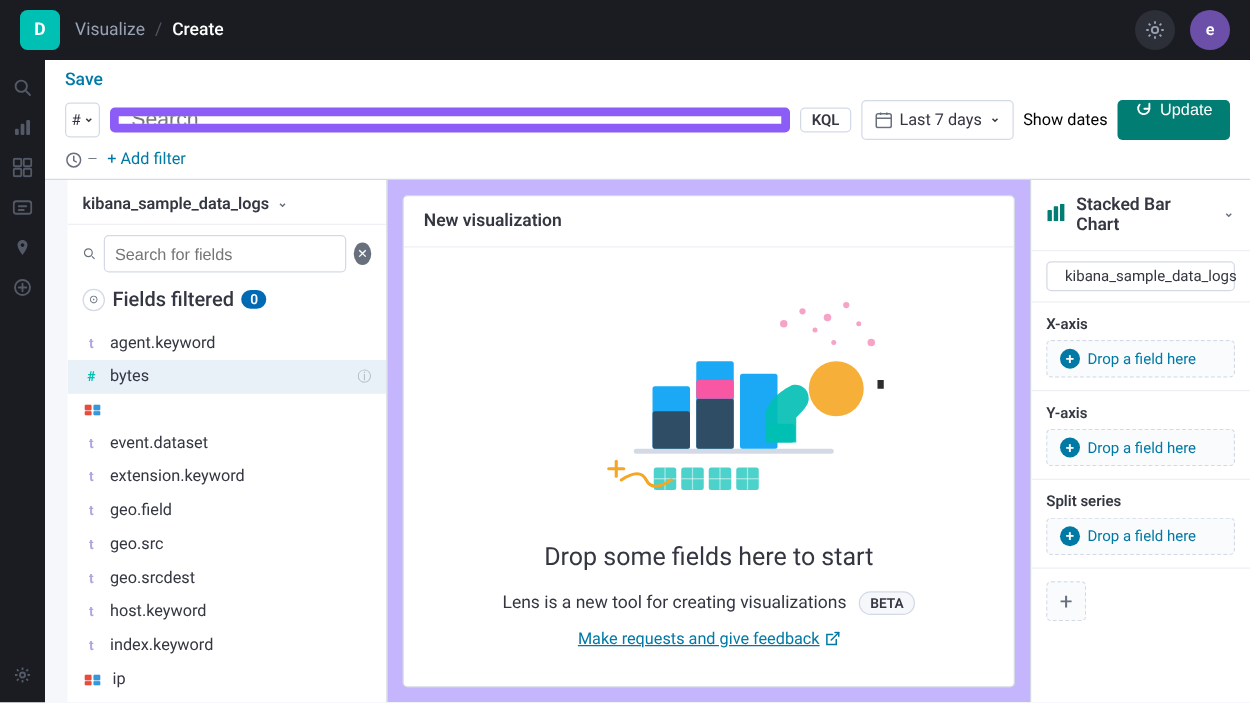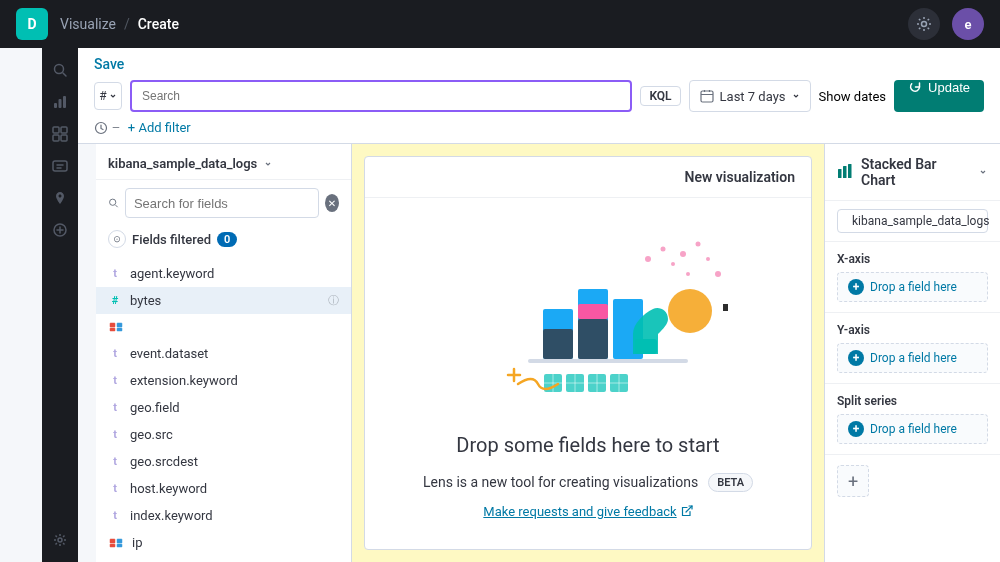--- a/index.html
+++ b/index.html
@@ -38,21 +38,21 @@
     }
     .top-nav-avatar {
       width: 32px; height: 32px;
       border-radius: 50%;
       background: #6b4fa8;
       display: flex; align-items: center; justify-content: center;
       color: #fff; font-size: 13px; font-weight: 600; cursor: pointer;
     }
 
     
-    .layout { display: flex; height: calc(100vh - 48px); margin-left: 42px; }
+    .layout { display: flex; height: calc(100vh - 48px); }
     .icon-sidebar {
       width: 36px;
       background: #1a1c21;
       display: flex;
       flex-direction: column;
       align-items: center;
       padding: 8px 0;
       gap: 4px;
       flex-shrink: 0;
     }
@@ -78,25 +78,25 @@
     .toolbar-row { display: flex; align-items: center; gap: 8px; }
     .hash-btn {
       width: 28px; height: 28px;
       border: 1px solid #d3dae6;
       border-radius: 4px;
       display: flex; align-items: center; justify-content: center;
       background: #fff; cursor: pointer; color: #343741; font-size: 12px; gap: 2px;
     }
     .search-bar {
       flex: 1;
-      height: 32px;
-      border: 2px solid #8b5cf6;
+      height: 20px;
+      border: 7px solid #8b5cf6;
       border-radius: 4px;
       padding: 0 10px;
-      font-size: 12px;
+      font-size: 17px;
       color: #69707d;
       background: #fff;
       outline: none;
     }
     .kql-badge {
       border: 1px solid #d3dae6;
       border-radius: 4px;
       padding: 2px 8px;
       font-size: 12px;
       font-weight: 600;
@@ -182,21 +182,21 @@
       display: flex; align-items: center; gap: 6px;
     }
     .filter-icon-circle {
       width: 18px; height: 18px;
       border-radius: 50%;
       border: 1px solid #d3dae6;
       display: flex; align-items: center; justify-content: center;
       font-size: 9px; color: #69707d;
     }
     .fields-filtered-label {
-      font-size: 13px; color: #343741; font-weight: 500;
+      font-size: 16px; color: #343741; font-weight: 500;
     }
     .fields-filtered-badge {
       background: #006bb4;
       color: #fff;
       border-radius: 10px;
       padding: 1px 7px;
       font-size: 11px; font-weight: 600;
     }
     .fields-list { flex: 1; overflow-y: auto; padding: 4px 0; }
     .field-item {
@@ -216,24 +216,23 @@
       color: #00bfb3;
       font-size: 11px; font-weight: 700;
       width: 14px; text-align: center;
     }
     .field-item-name { flex: 1; }
     .field-item-info { color: #adb5bd; font-size: 11px; cursor: pointer; }
 
     
     .viz-area {
       flex: 1;
-      background: #fef9c3;
+      background: #c4b5fd;
       display: flex; flex-direction: column;
       overflow: hidden;
-      text-align: right;
     }
     .viz-panel {
       margin: 12px;
       background: #fff;
       border: 1px solid #d3dae6;
       border-radius: 4px;
       flex: 1;
       display: flex; flex-direction: column;
       overflow: hidden;
     }

